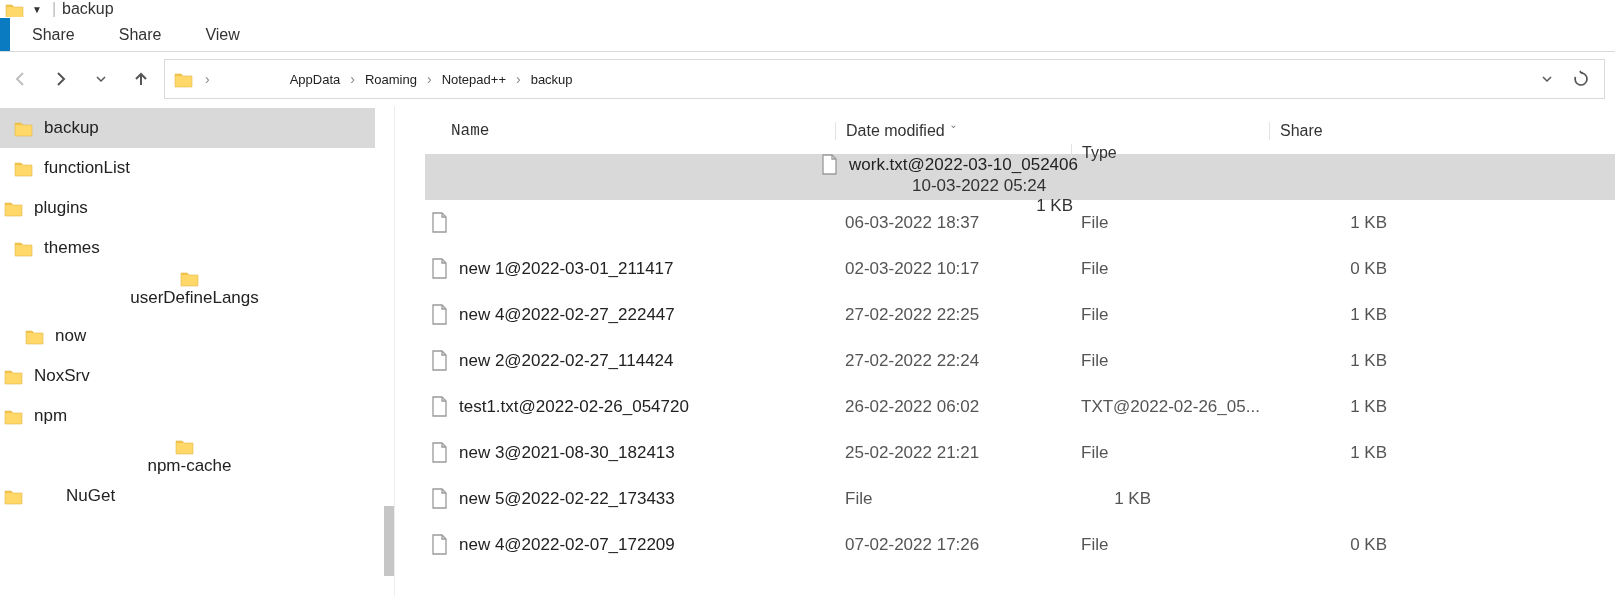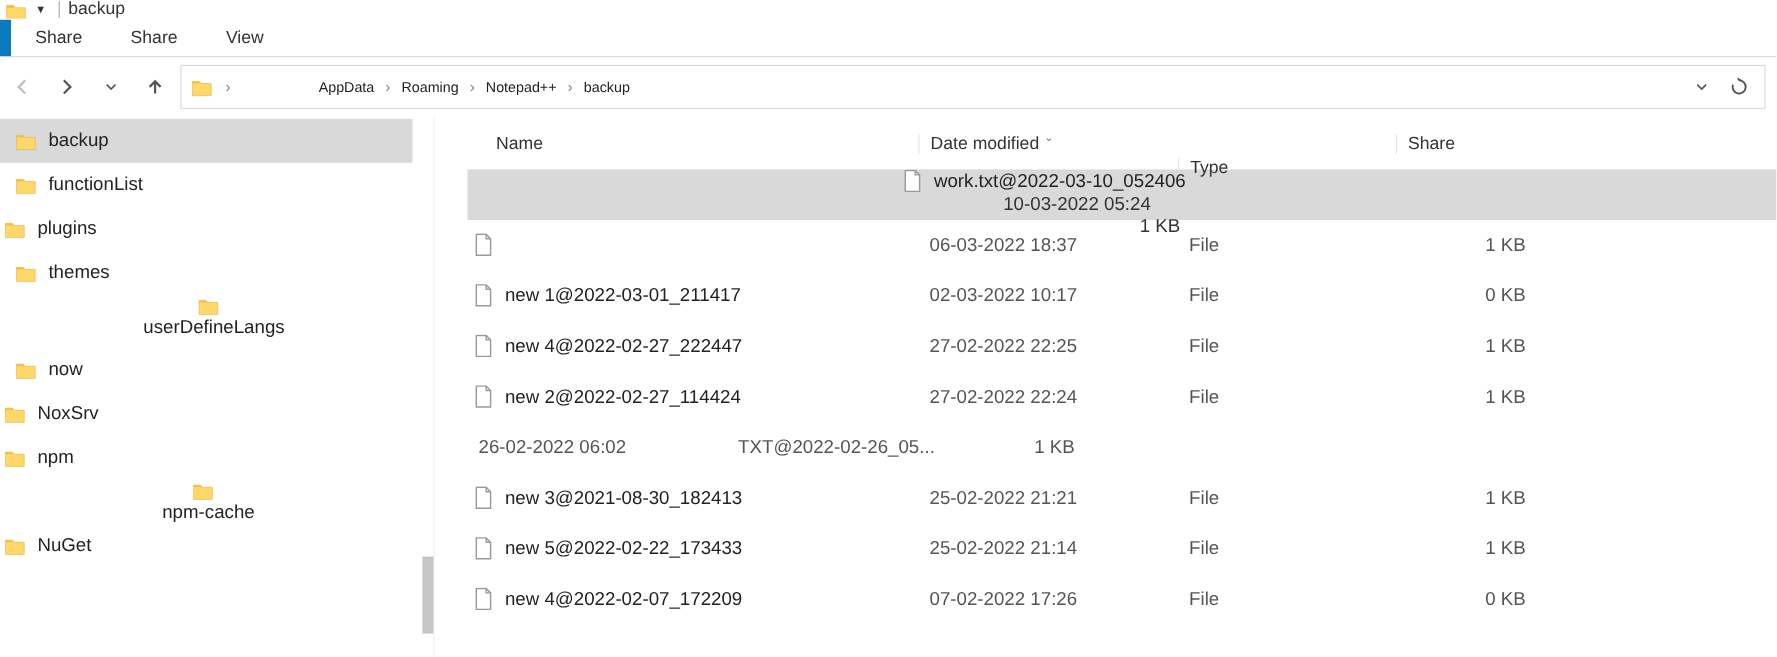--- a/index.html
+++ b/index.html
@@ -105,21 +105,21 @@
     padding-left: 30px;
     padding-top: 2px;
   }
   .list-header {
     display:flex;
     height: 46px;
     align-items:center;
     color:#333;
     font-size:16px;
   }
-  .col-name { width: 410px; padding-left:26px;}
+  .col-name { width: 410px; padding-left:26px;font-family:Liberation Mono, monospace;}
   .col-date { width: 236px; border-left:1px solid #e3e3e3; padding-left:10px; position:relative;}
   .col-type { width: 198px; border-left:1px solid #e3e3e3; padding-left:10px;margin-top:44px;}
   .col-size { width: 130px; border-left:1px solid #e3e3e3; padding-left:10px;}
   .sort-ind {
     position:absolute; top:-3px; left:50%; transform:translateX(-50%);
     font-size:10px; color:#777;
   }
   .row {
     display:flex;
     height:46px;
@@ -259,21 +259,21 @@
         </div>
         <div class="tree-item" style="padding-left: 14px; flex-direction: column;">
           <span class="ticon">
             <svg width="20" height="18">
               <use href="#folder-ic"></use>
             </svg>
           </span>
           <span>userDefineLangs</span>
         </div>
         <div class="tree-gap"></div>
-        <div class="tree-item" style="padding-left: 14px;">
+        <div class="tree-item" style="padding-left: 4px; margin-left: 21px;">
           <span class="ticon">
             <svg width="20" height="18">
               <use href="#folder-ic"></use>
             </svg>
           </span>
           <span>now</span>
         </div>
         <div class="tree-item" style="padding-left: 4px;">
           <span class="ticon">
             <svg width="20" height="18">
@@ -291,21 +291,21 @@
           <span>npm</span>
         </div>
         <div class="tree-item" style="padding-left: 4px; flex-direction: column;">
           <span class="ticon">
             <svg width="20" height="18">
               <use href="#folder-ic"></use>
             </svg>
           </span>
           <span>npm-cache</span>
         </div>
-        <div class="tree-item" style="padding-left: 4px;">
+        <div class="tree-item" style="padding-left: 4px; gap: 32px;">
           <span class="ticon">
             <svg width="20" height="18">
               <use href="#folder-ic"></use>
             </svg>
           </span>
           <span>NuGet</span>
         </div>
       </div>
     <div class="side-scroll"></div>
   </div>
@@ -379,20 +379,28 @@
                 <use href="#file-ic"></use>
               </svg>
             </span>
             <span>new 2@2022-02-27_114424</span>
           </div>
           <div class="rd">27-02-2022 22:24</div>
           <div class="rt">File</div>
           <div class="rs">1 KB</div>
         </div>
         <div class="row">
+          <div class="rn">
+            <span class="ficon">
+              <svg width="18" height="22">
+                <use href="#file-ic"></use>
+              </svg>
+            </span>
+            <span>test1.txt@2022-02-26_054720</span>
+          </div>
           <div class="rd">26-02-2022 06:02</div>
           <div class="rt">TXT@2022-02-26_05...</div>
           <div class="rs">1 KB</div>
         </div>
         <div class="row">
           <div class="rn">
             <span class="ficon">
               <svg width="18" height="22">
                 <use href="#file-ic"></use>
               </svg>
@@ -405,21 +413,20 @@
         </div>
         <div class="row">
           <div class="rn">
             <span class="ficon">
               <svg width="18" height="22">
                 <use href="#file-ic"></use>
               </svg>
             </span>
             <span>new 5@2022-02-22_173433</span>
           </div>
-          <div class="rd">25-02-2022 21:14</div>
           <div class="rt">File</div>
           <div class="rs">1 KB</div>
         </div>
         <div class="row">
           <div class="rn">
             <span class="ficon">
               <svg width="18" height="22">
                 <use href="#file-ic"></use>
               </svg>
             </span>

